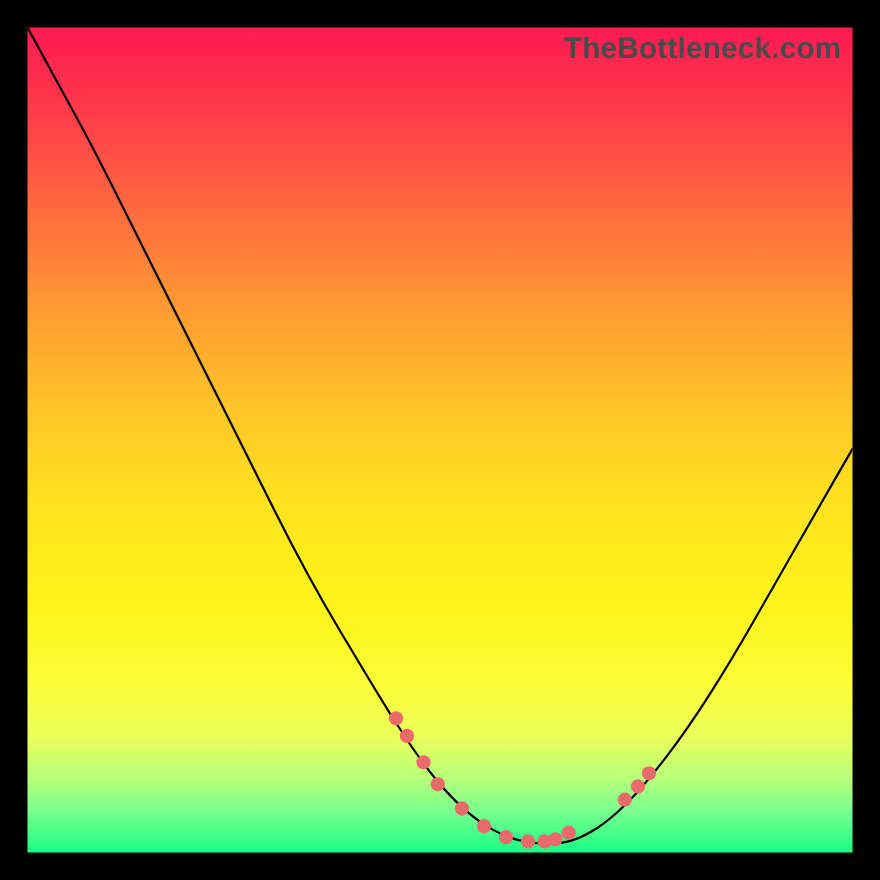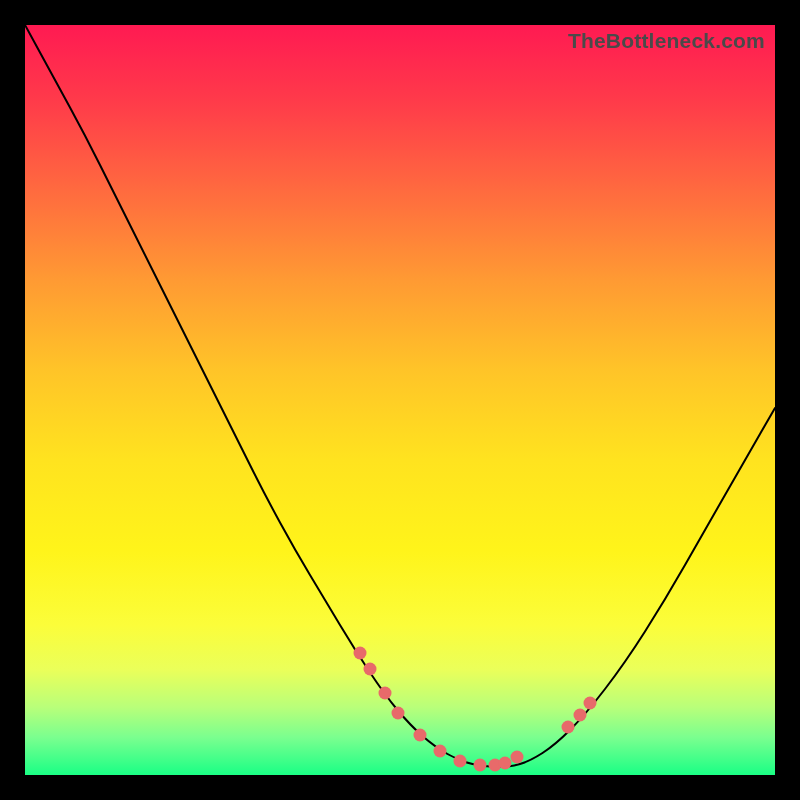--- a/index.html
+++ b/index.html
@@ -29,21 +29,21 @@
       #b8ff7a 91%,
       #7aff8f 95%,
       #1aff85 100%
     );
   }
   .watermark {
     position: absolute;
     top: 4px;
     right: 10px;
     font-family: Arial, Helvetica, sans-serif;
-    font-size: 21px;
+    font-size: 27px;
     font-weight: 600;
     color: #4a4a4a;
     letter-spacing: 0.2px;
     user-select: none;
   }
   .curve-layer {
     position: absolute;
     inset: 0;
     width: 100%;
     height: 100%;

